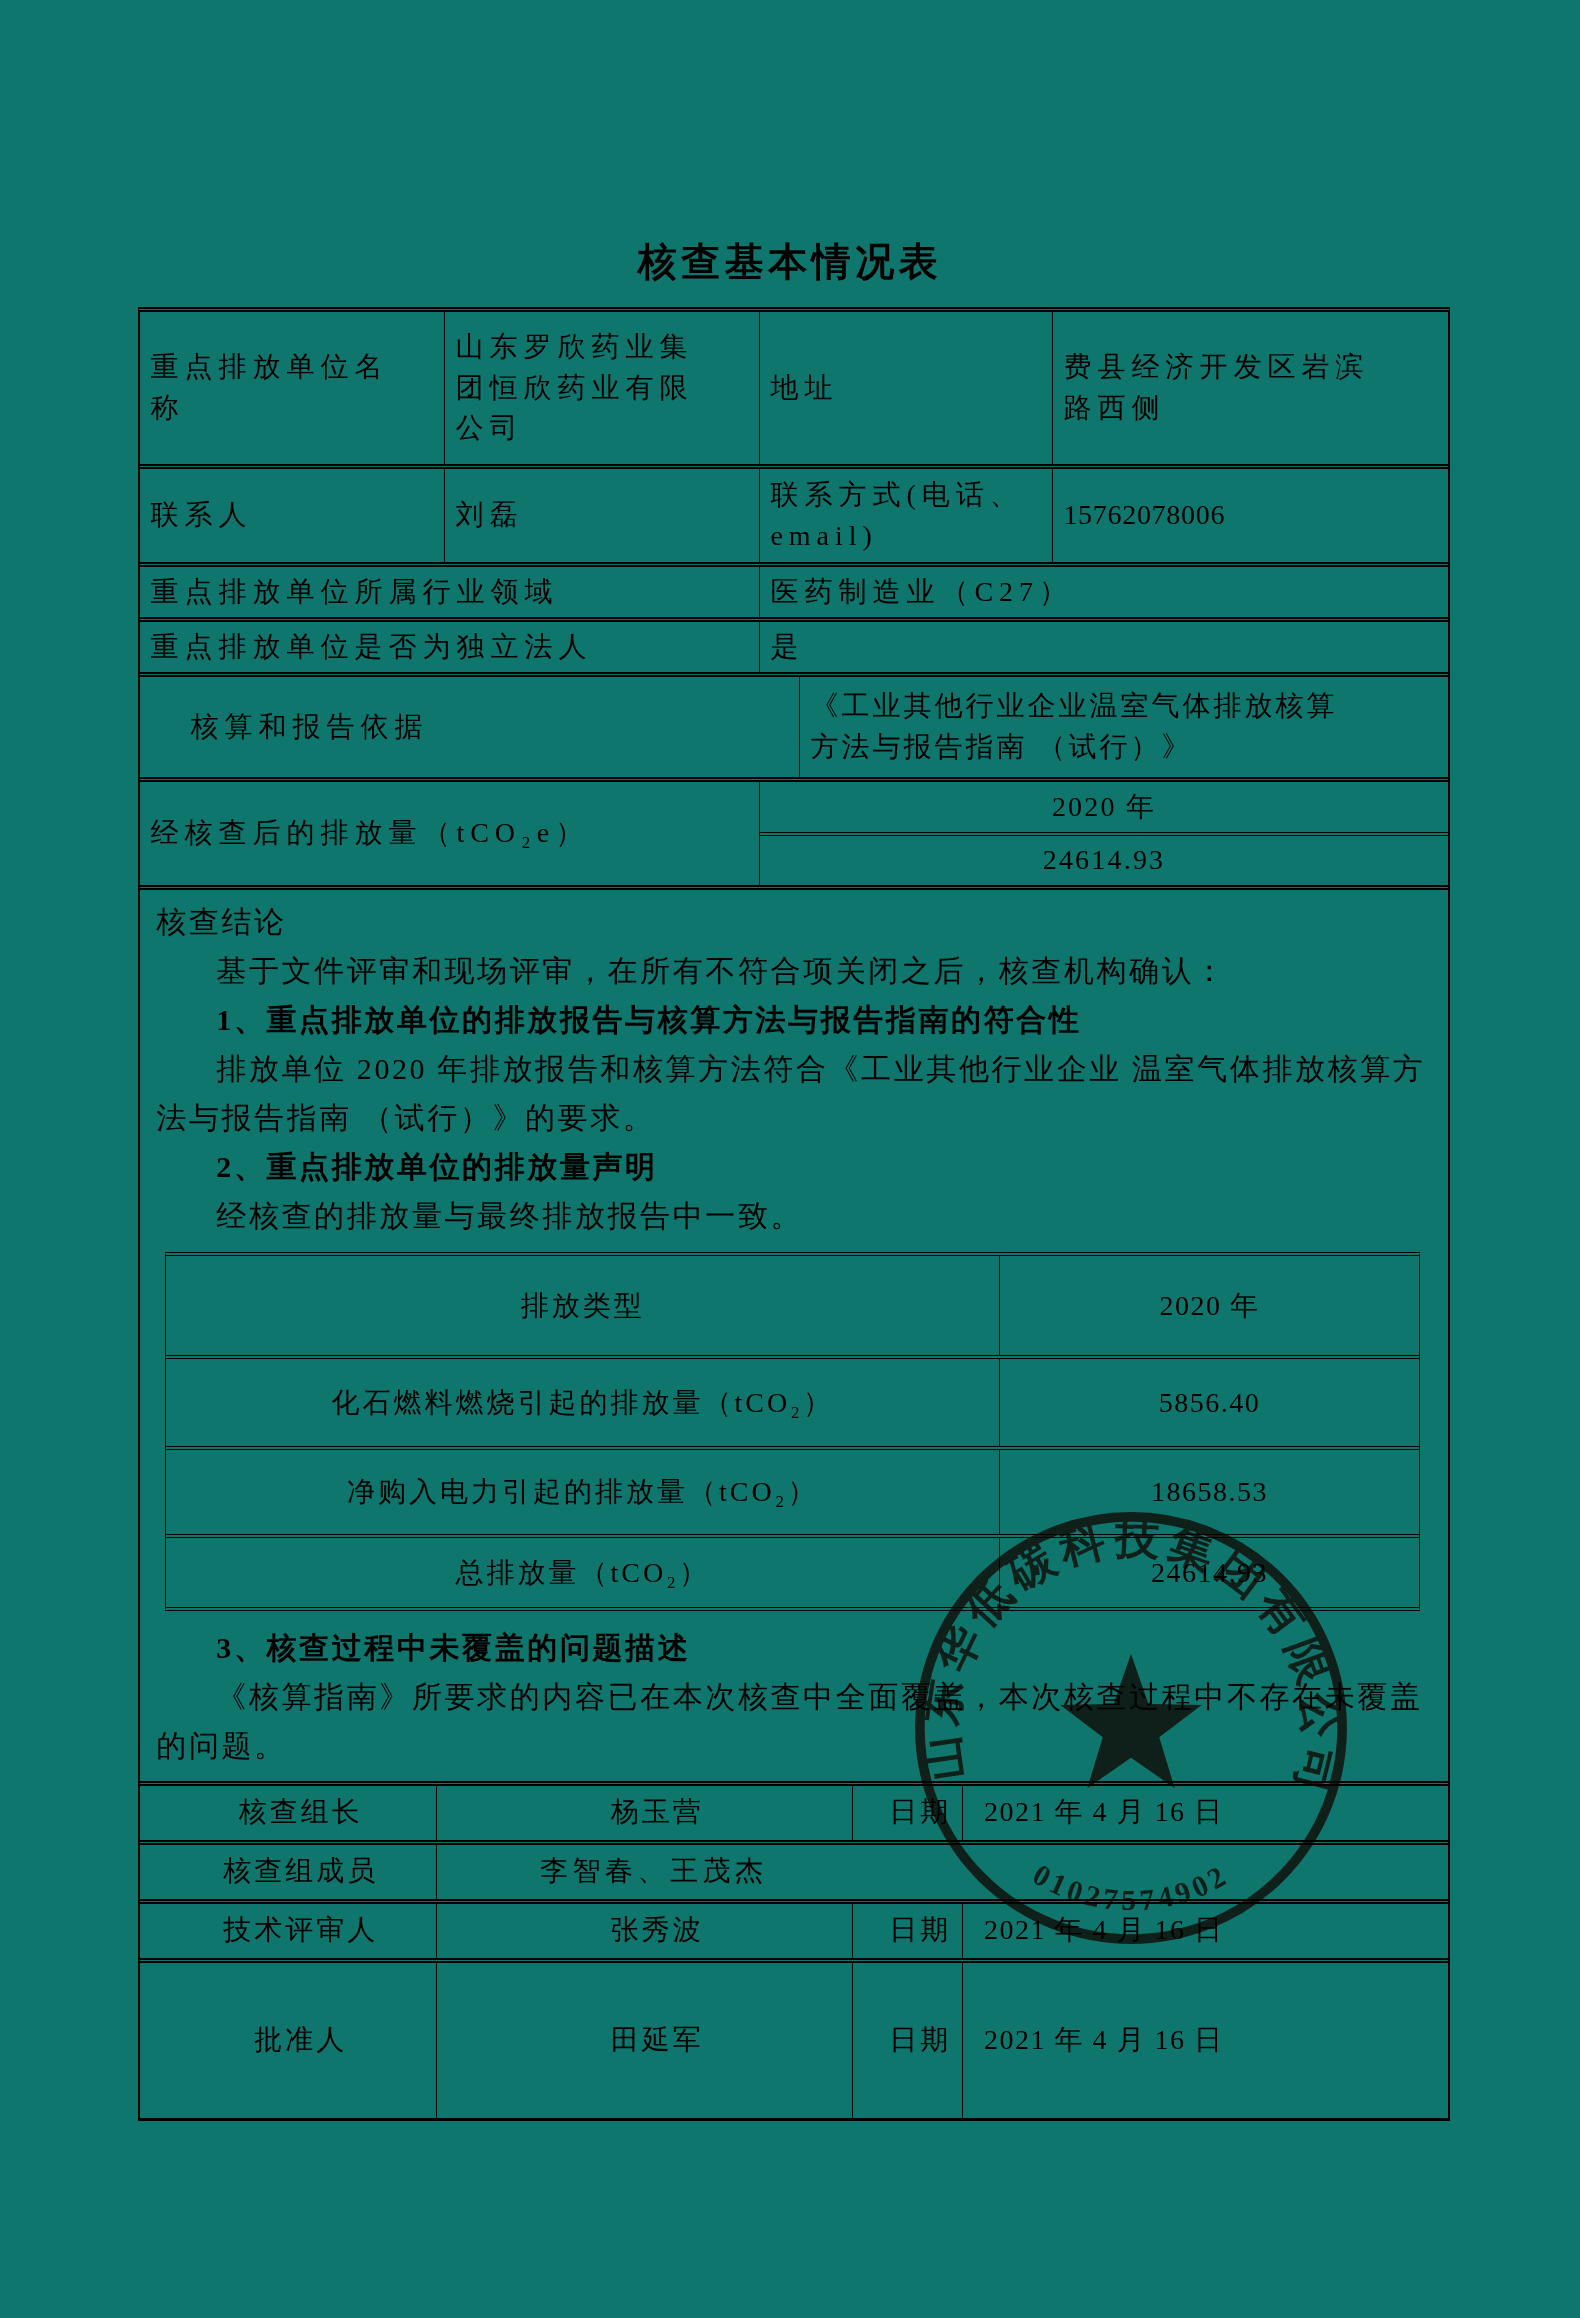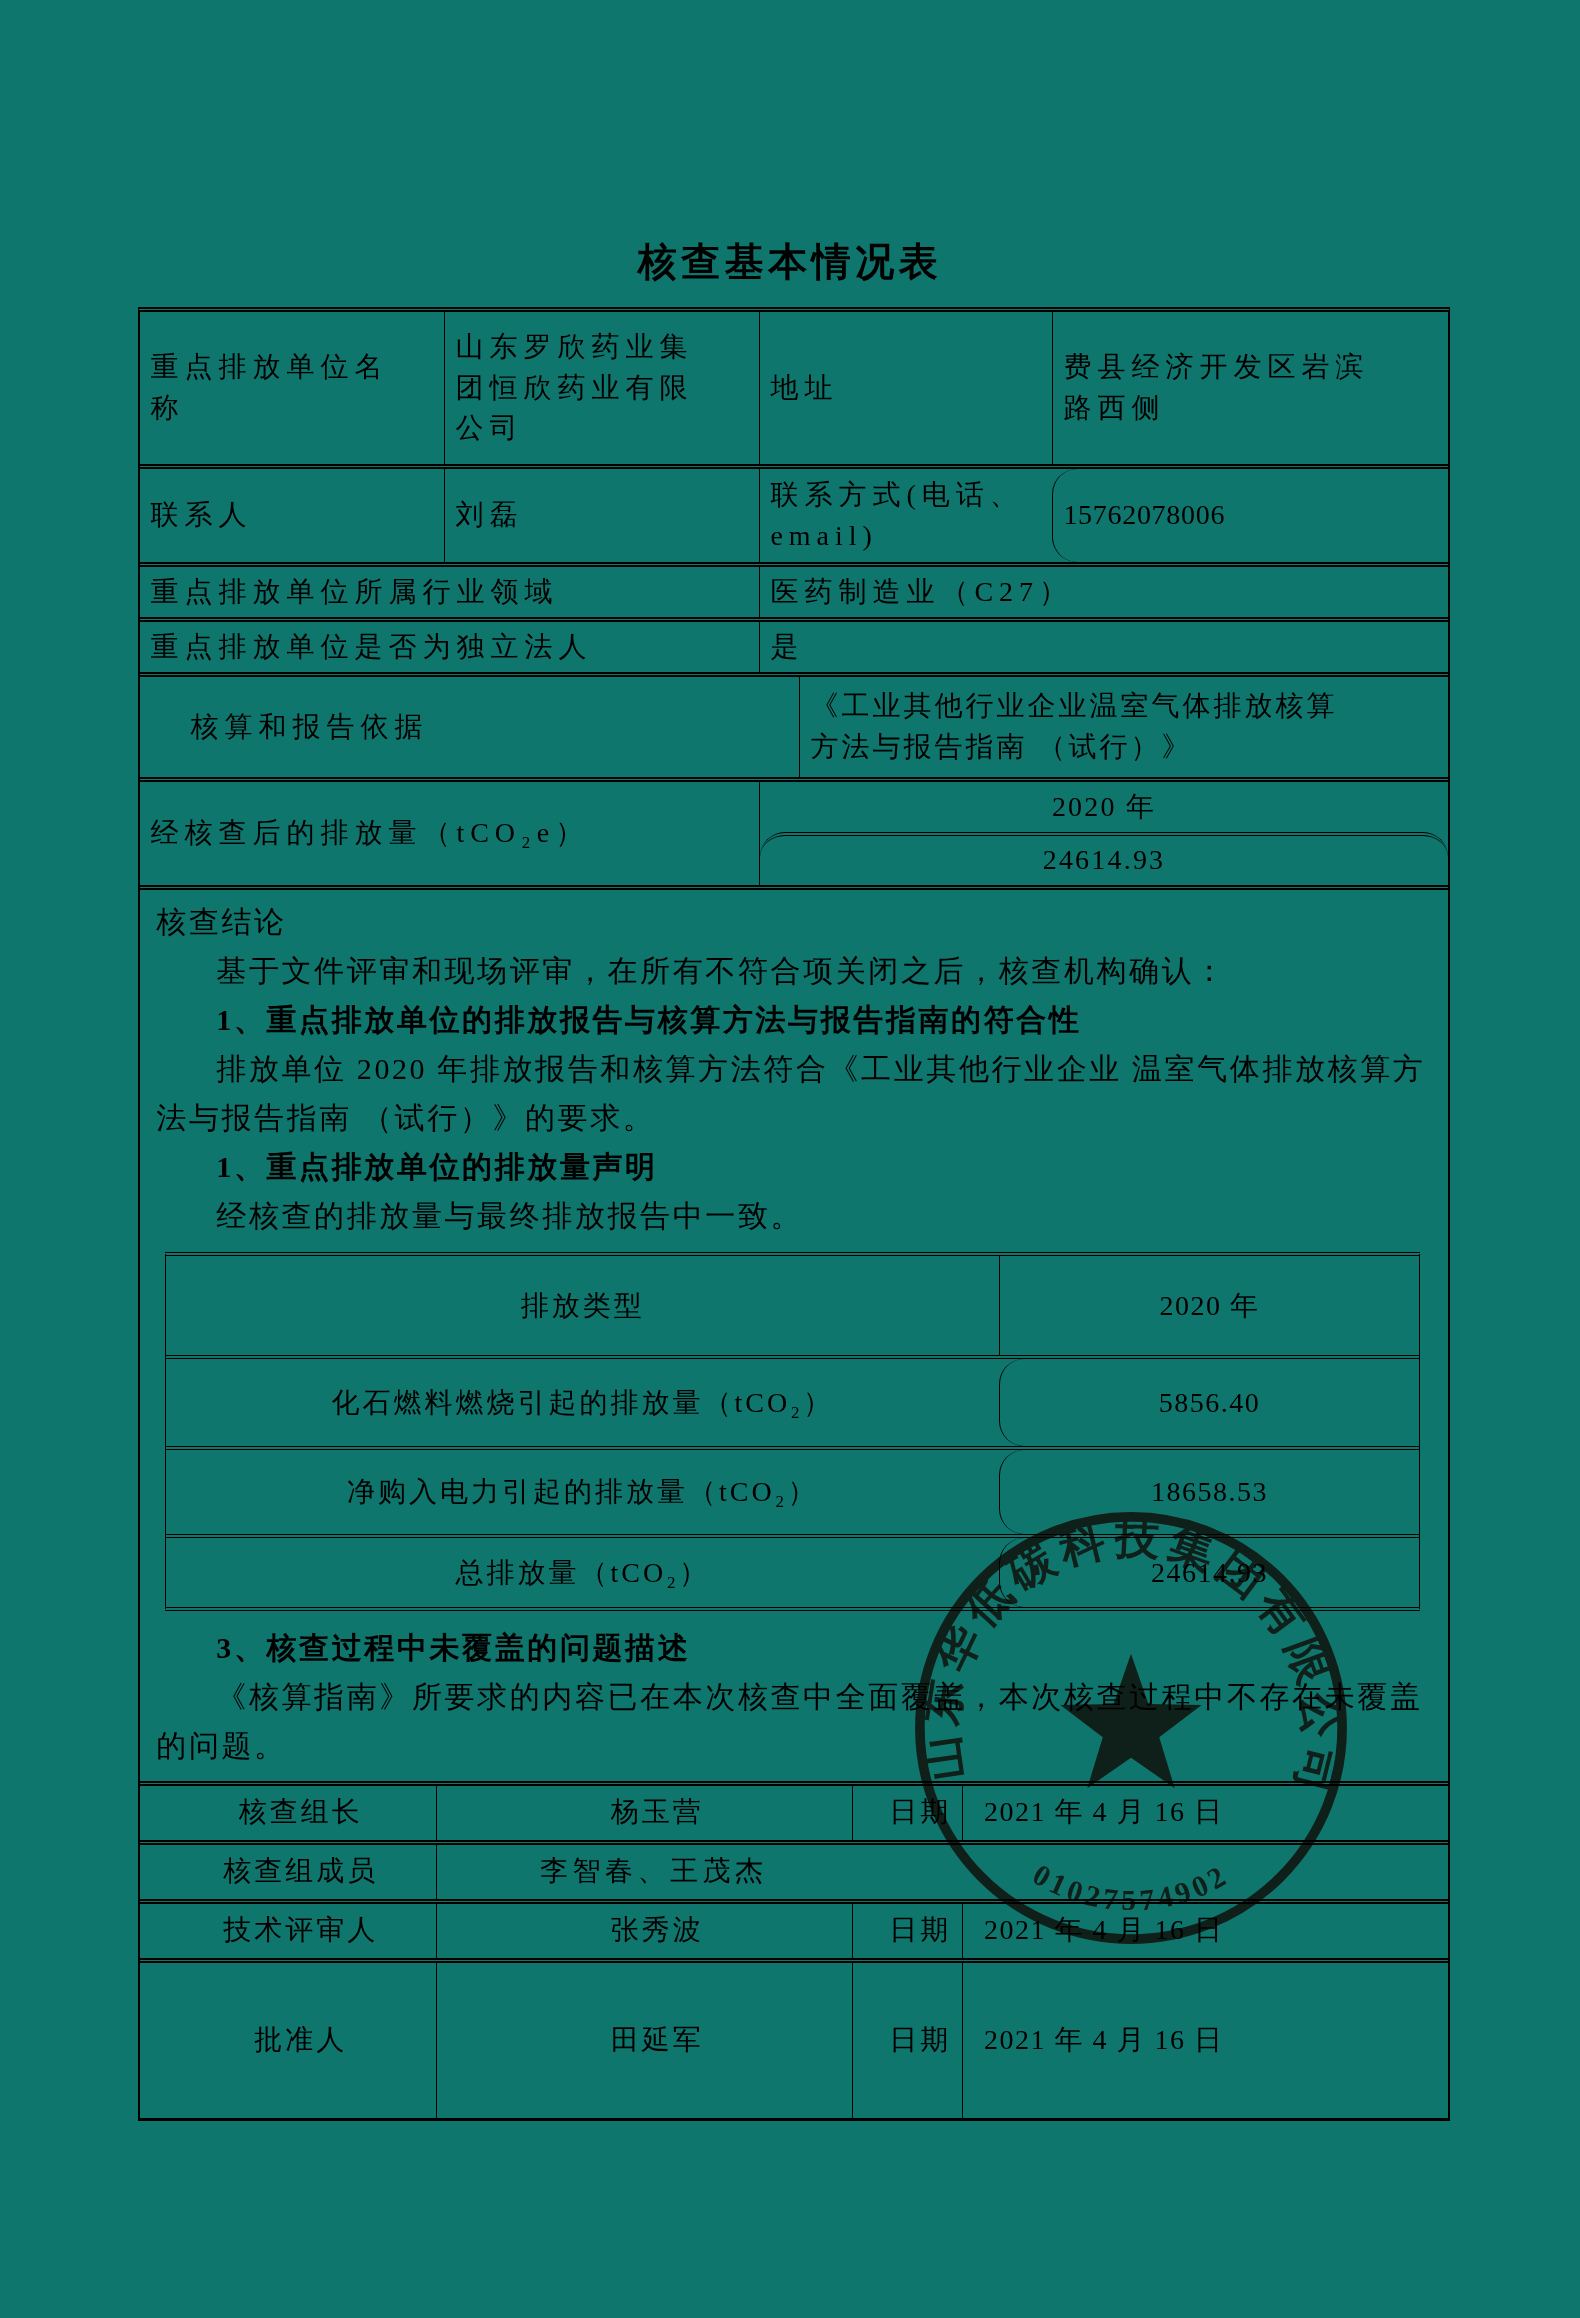--- a/index.html
+++ b/index.html
@@ -25,21 +25,21 @@
   .trow{display:flex;width:100%;box-sizing:border-box;}
   .trow + .trow, .sep-top{border-top:5.2px double #000;}
   .cell{
     display:flex;align-items:center;box-sizing:border-box;
     padding:4.5px 10.4px;letter-spacing:6px;line-height:1.45;
     white-space:pre-line;
   }
   .cell + .cell{border-left:1.5px solid #000;}
   .c-left{justify-content:flex-start;text-align:left;}
   .c-center{justify-content:center;text-align:center;letter-spacing:3px;padding-left:36px;}
-  .num{font-family:"Liberation Serif","DejaVu Serif",serif;letter-spacing:0.7px;border-radius:25px;}
+  .num{font-family:"Liberation Serif","DejaVu Serif",serif;letter-spacing:0.7px;}
   
   .w1{width:304px;} .w2{width:315px;font-family:Liberation Serif, serif;} .w3{width:293px;} .w4{flex:1;}
   .wL{width:619px;} .wR{flex:1;}
   
   .h-r1{height:152px;} .h-r2{height:98px;} .h-r3{height:55px;}
   .h-r4{height:55px;} .h-r5{height:105px;padding-left:40px;} .h-r6{height:108px;}
   .r6-right{display:flex;flex-direction:column;flex:1;border-left:1.5px solid #000;}
   .r6-sub{flex:1;display:flex;align-items:center;justify-content:center;letter-spacing:2.2px;}
   .r6-sub + .r6-sub{border-top:4.5px double #000;}
   
@@ -122,21 +122,21 @@
         <div class="r6-sub num">24614.93</div>
       </div>
     </div>
 
     <div class="trow">
       <div class="conclusion" style="width:100%;">
         <p>核查结论</p>
         <p class="ind">基于文件评审和现场评审，在所有不符合项关闭之后，核查机构确认：</p>
         <p class="ind bold">1、重点排放单位的排放报告与核算方法与报告指南的符合性</p>
         <p class="ind">排放单位 2020 年排放报告和核算方法符合《工业其他行业企业 温室气体排放核算方法与报告指南 （试行）》的要求。</p>
-        <p class="ind bold">1、重点排放单位的排放量声明</p>
+        <p class="ind bold">2、重点排放单位的排放量声明</p>
         <p class="ind">经核查的排放量与最终排放报告中一致。</p>
 
         <div class="inner-tbl">
           <div class="inner-row ih-head">
             <div class="inner-c1">排放类型</div>
             <div class="inner-c2">2020 年</div>
           </div>
           <div class="inner-row ih-1">
             <div class="inner-c1">化石燃料燃烧引起的排放量（tCO₂）</div>
             <div class="inner-c2 num">5856.40</div>

